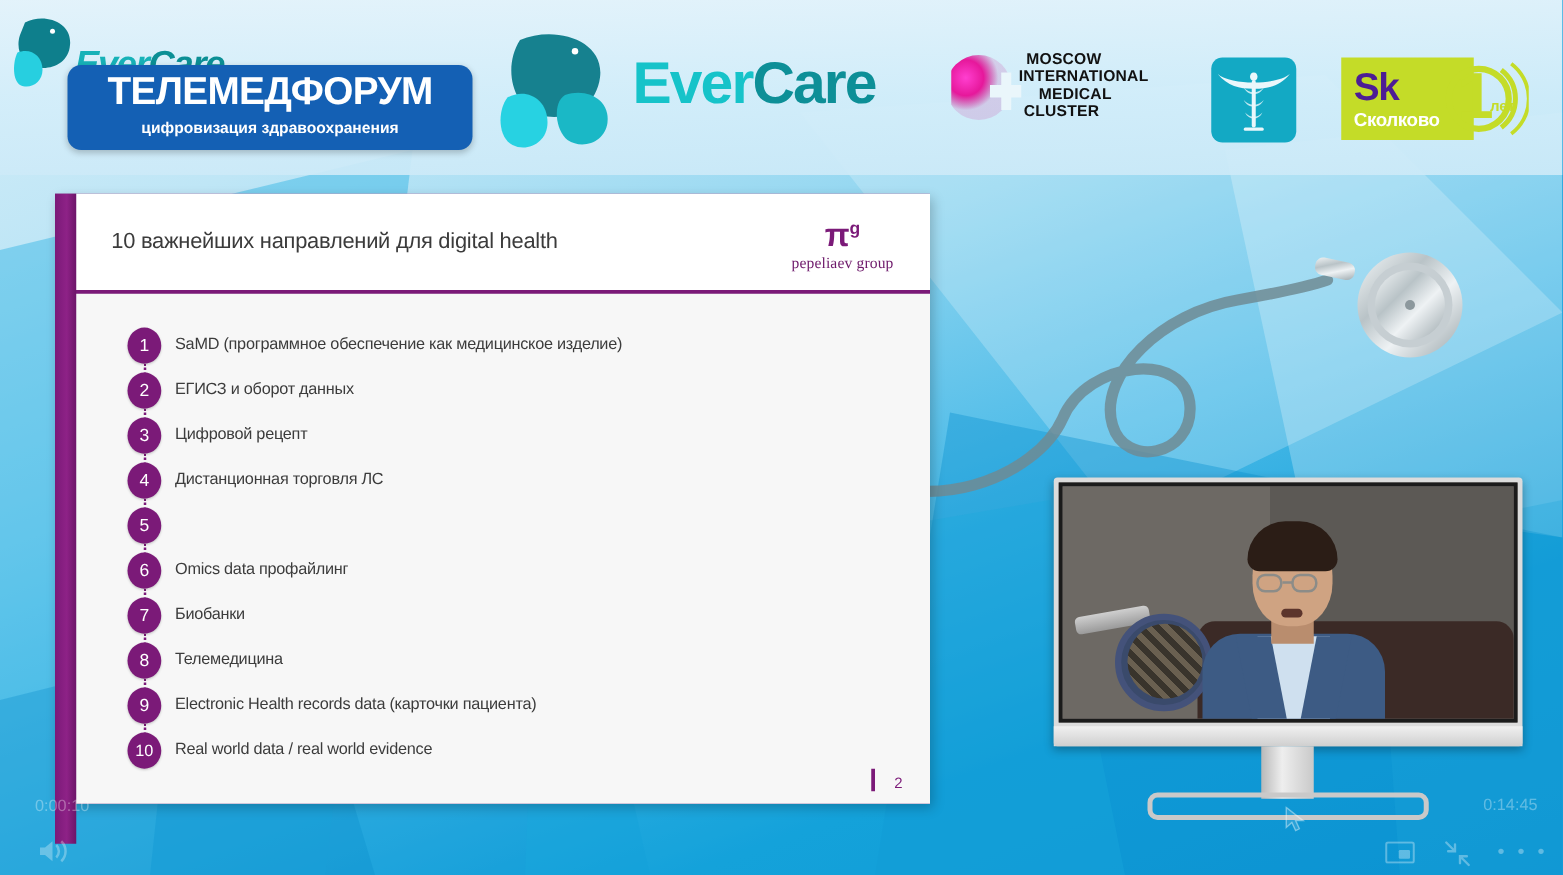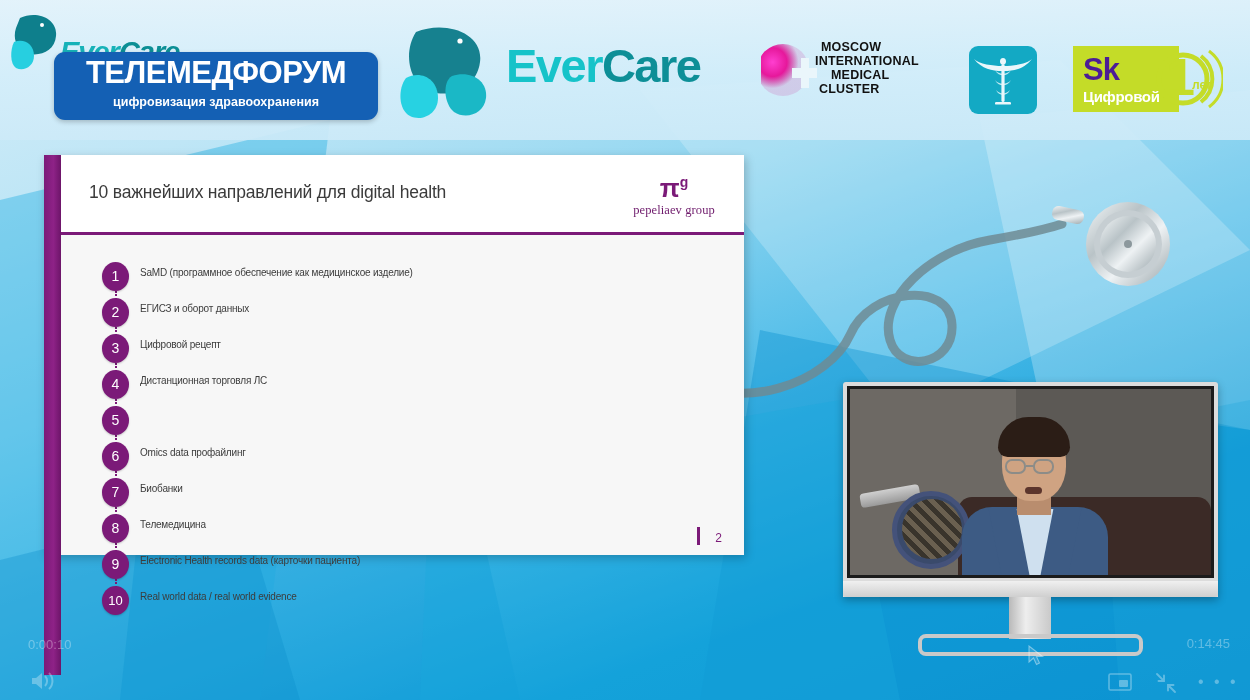--- a/index.html
+++ b/index.html
@@ -94,21 +94,21 @@
   .sk-let {
     position:absolute; left:119px; top:32px; color:#c4dc28;
     font-size:12px; font-weight:bold;
   }
 
   
   #steth { position:absolute; left:700px; top:120px; width:500px; height:300px; }
 
   
   #slide {
-    position:absolute; left:44px; top:155px; width:700px; height:400px;
+    position:absolute; left:44px; top:155px; width:700px; height:488px;
     background:#701a75;
     box-shadow:2px 3px 9px rgba(0,0,0,.22);
   }
   .slide-leftbar {
     position:absolute; left:0; top:0; width:17px; height:520px;
     background:linear-gradient(90deg,#7b1a78 0%, #8e2287 55%, #6d1569 100%);
   }
   .slide-head {
     position:absolute; left:17px; top:0; right:0; height:77px;
     background:#fff;
@@ -144,21 +144,21 @@
   .li-num {
     position:absolute; left:1px; top:1px;
     width:27px; height:29px; border-radius:50%;
     background:#7b1a78; color:#fff;
     font-size:14px; line-height:29px; text-align:center;
     box-shadow:0 1px 2px rgba(0,0,0,.2);
   }
   .li-num.wide { font-size:13px; }
   .li-text {
     position:absolute; left:39px; top:6px;
-    font-size:10px; color:#3c3c3c; white-space:nowrap;
+    font-size:13px; color:#3c3c3c; white-space:nowrap;
     letter-spacing:-.2px;
   }
 
   .slide-pagebar {
     position:absolute; right:44px; bottom:10px;
     width:3px; height:18px; background:#7b1a78;
   }
   .slide-pagenum {
     position:absolute; right:22px; bottom:10px;
     font-size:12px; color:#7b1a78;
@@ -349,21 +349,21 @@
   </div>
 
   <div id="skolkovo">
     <div class="sk-box"></div>
     <svg width="150" height="66" viewBox="0 0 150 66" style="position:absolute;left:0;top:0">
       <circle cx="110" cy="33" r="24" fill="none" stroke="#c4dc28" stroke-width="5"></circle>
       <path d="M128 10 a29 29 0 0 1 0 46" fill="none" stroke="#c4dc28" stroke-width="4"></path>
       <path d="M136 5 a35 35 0 0 1 0 56" fill="none" stroke="#c4dc28" stroke-width="3"></path>
     </svg>
     <div class="sk-sk">Sk</div>
-    <div class="sk-word">Цифровой</div>
+    <div class="sk-word">Сколково</div>
     <div class="sk-one">1</div>
     <div class="sk-let">лет</div>
   </div>
 </div>
 
 <svg id="steth" viewBox="0 0 500 300">
   <defs>
     <linearGradient id="chrome" x1="0" y1="0" x2="1" y2="1">
       <stop offset="0%" stop-color="#f4f7f8"></stop>
       <stop offset="35%" stop-color="#b9c3c7"></stop>

